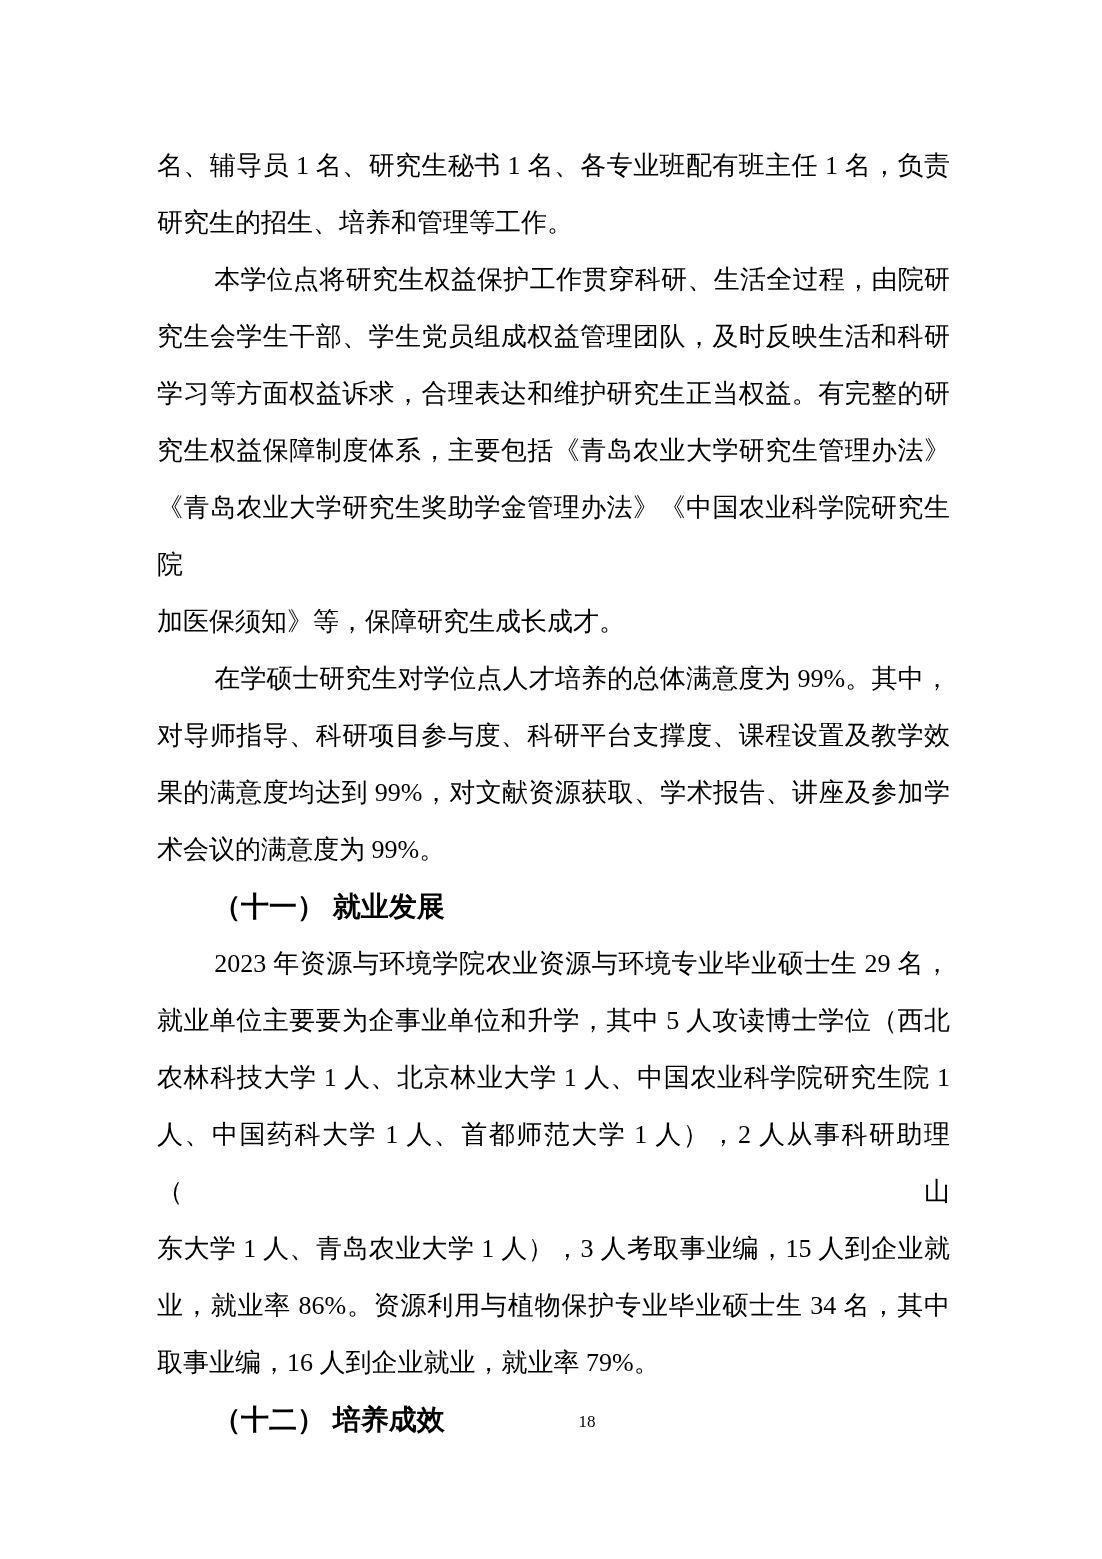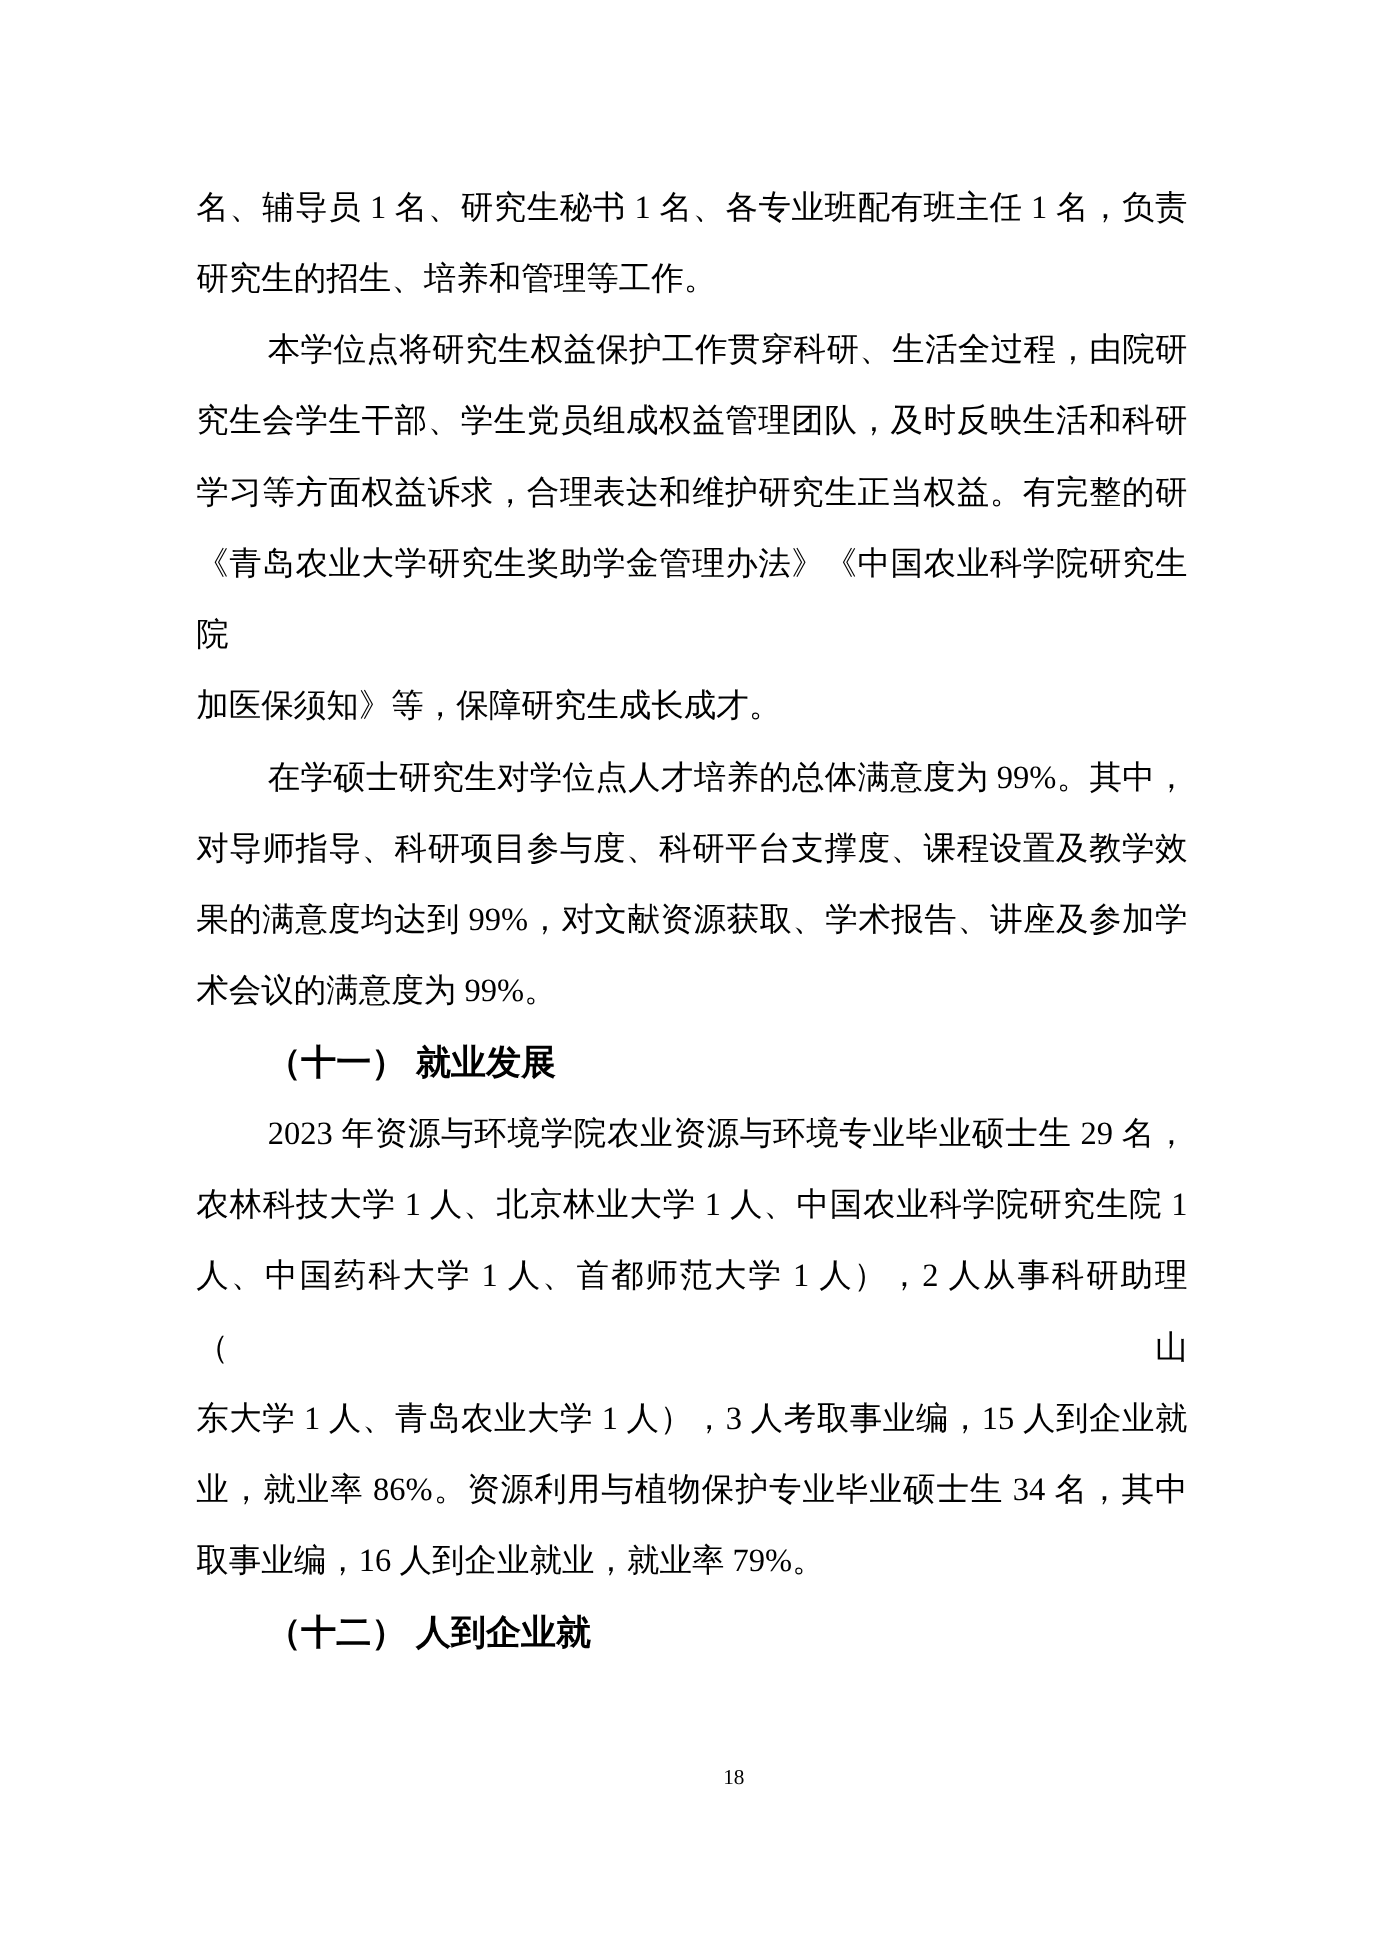--- a/index.html
+++ b/index.html
@@ -68,35 +68,37 @@
 
 <div class="page">
   <div class="content">
 
     <div class="line justify">名、辅导员 1 名、研究生秘书 1 名、各专业班配有班主任 1 名，负责</div>
     <div class="line">研究生的招生、培养和管理等工作。</div>
 
     <div class="line indent justify">本学位点将研究生权益保护工作贯穿科研、生活全过程，由院研</div>
     <div class="line justify">究生会学生干部、学生党员组成权益管理团队，及时反映生活和科研</div>
     <div class="line justify">学习等方面权益诉求，合理表达和维护研究生正当权益。有完整的研</div>
+    <div class="line justify">究生权益保障制度体系，主要包括《青岛农业大学研究生管理办法》</div>
     <div class="line justify">《青岛农业大学研究生奖助学金管理办法》《中国农业科学院研究生院</div>
     <div class="line">加医保须知》等，保障研究生成长成才。</div>
 
     <div class="line indent justify">在学硕士研究生对学位点人才培养的总体满意度为 99%。其中，</div>
     <div class="line justify">对导师指导、科研项目参与度、科研平台支撑度、课程设置及教学效</div>
     <div class="line justify">果的满意度均达到 99%，对文献资源获取、学术报告、讲座及参加学</div>
     <div class="line">术会议的满意度为 99%。</div>
 
     <h2 class="heading">（十一） 就业发展</h2>
 
     <div class="line indent justify">2023 年资源与环境学院农业资源与环境专业毕业硕士生 29 名，</div>
+    <div class="line justify">就业单位主要要为企事业单位和升学，其中 5 人攻读博士学位（西北</div>
     <div class="line justify">农林科技大学 1 人、北京林业大学 1 人、中国农业科学院研究生院 1</div>
     <div class="line justify">人、中国药科大学 1 人、首都师范大学 1 人），2 人从事科研助理（山</div>
     <div class="line justify">东大学 1 人、青岛农业大学 1 人），3 人考取事业编，15 人到企业就</div>
     <div class="line justify">业，就业率 86%。资源利用与植物保护专业毕业硕士生 34 名，其中</div>
     <div class="line">取事业编，16 人到企业就业，就业率 79%。</div>
 
-    <h2 class="heading">（十二） 人到企业就</h2>
+    <h2 class="heading">（十二） 培养成效</h2>
 
   </div>
 
   <div class="page-number">18</div>
 </div>
 
 </body></html>

